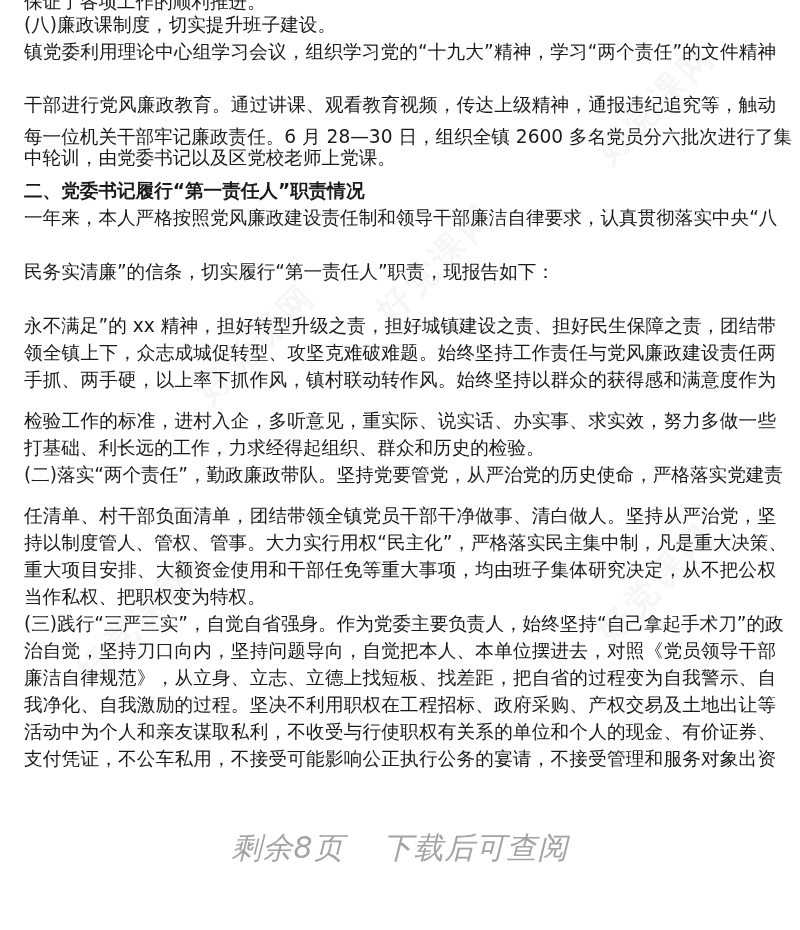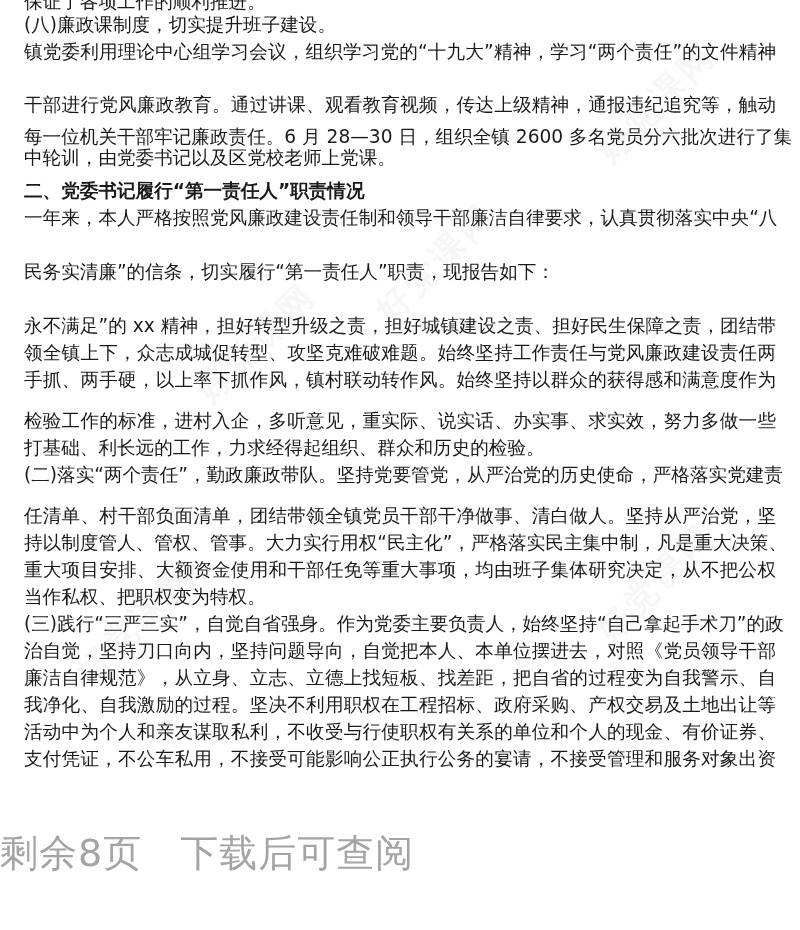--- a/index.html
+++ b/index.html
@@ -7,23 +7,23 @@
          font-family: "DejaVu Sans", "Liberation Sans", sans-serif; color: #1a1a1a; }
   .page { position: absolute; left: 0; top: 0; width: 800px; height: 790px; overflow: hidden; }
   .line { position: absolute; left: 24px; width: 752px; height: 27px;
           font-size: 18.6px; line-height: 27px; white-space: nowrap;
           text-align: justify; text-align-last: justify; letter-spacing: 0; }
   .line.last { text-align-last: left; }
   .line.bold { font-weight: bold; }
   .watermark { position: absolute; font-size: 34px; color: rgba(180,180,180,0.12);
                transform: rotate(-45deg); white-space: nowrap; pointer-events: none;
                font-weight: bold; letter-spacing: 4px; }
-  .more { position: absolute; left: 0; top: 828px; width: 800px; 
-          font-size: 38px; color: #a4a4a4; letter-spacing: 1px;
-          font-family: "DejaVu Sans", "Liberation Sans", sans-serif; }
+  .more { position: absolute; left: 0; top: 828px; width: 800px; text-align: center;
+          font-size: 30px; color: #a4a4a4; letter-spacing: 1px;
+          font-family: "DejaVu Sans", "Liberation Sans", sans-serif; font-style: italic; }
   .more span { display: inline-block; }
   .more .gap { width: 38px; }
 </style>
 </head>
 <body>
 
 <div class="page" id="page">
   <div class="watermark" style="left:360px; top:240px;">好党课网</div>
   <div class="watermark" style="left:580px; top:80px;">好党课网</div>
   <div class="watermark" style="left:60px; top:600px;">好党课网</div>

